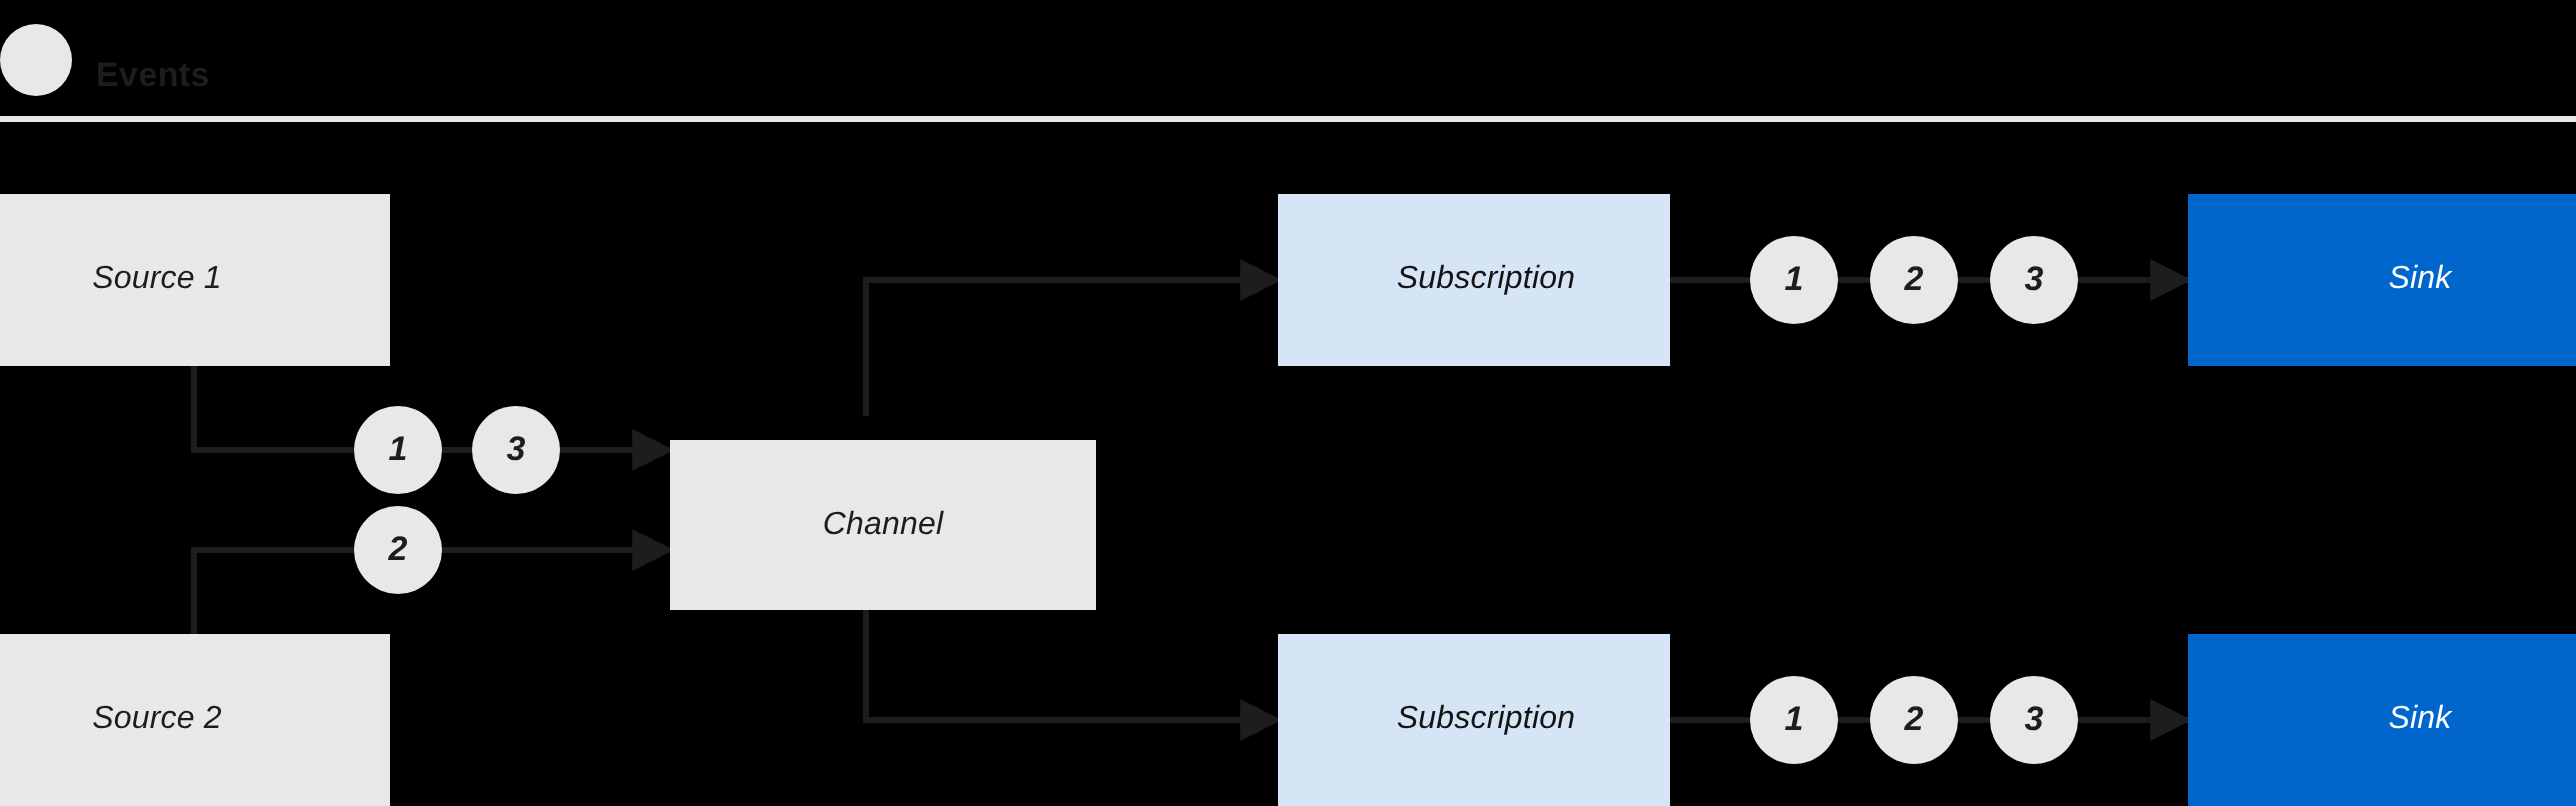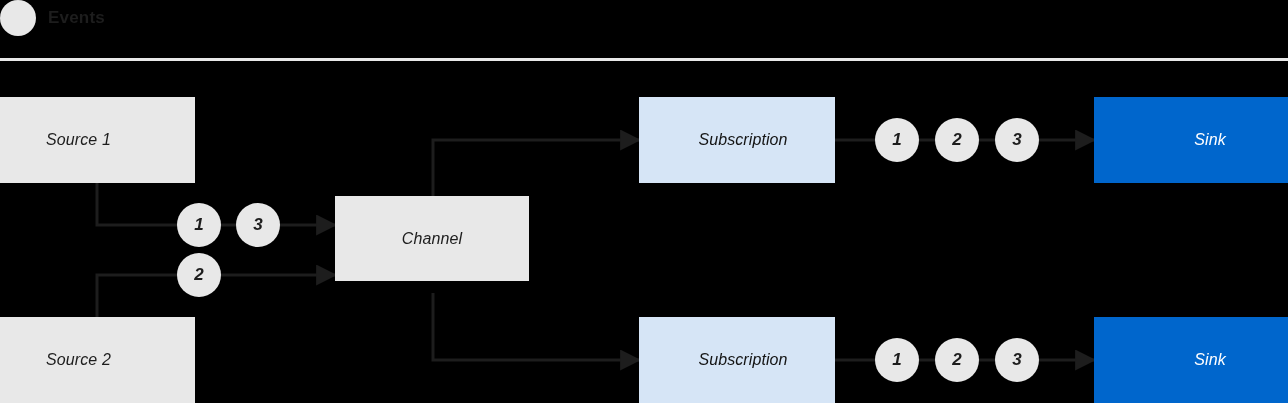--- a/index.html
+++ b/index.html
@@ -12,24 +12,24 @@
     height: 403px;
     position: relative;
     overflow: hidden;
     font-family: "Liberation Sans", sans-serif;
   }
 
   
   .legend {
     position: absolute;
     left: 0px;
-    top: 0px;
+    top: 12px;
     height: 36px;
     display: flex;
-    align-items: center;
+    align-items: flex-end;
   }
   .legend-dot {
     width: 36px;
     height: 36px;
     border-radius: 50%;
     background: #e8e8e8;
     flex: 0 0 auto;
   }
   .legend-label {
     margin-left: 12px;
@@ -85,21 +85,21 @@
     color: #141414;
     padding-left: 12px;
   }
   .node.blue {
     background: #0066cc;
     color: #ffffff;
   }
 
   #node-source-1   { left: -38px; top: 97px;  width: 233px; height: 86px; }
   #node-source-2   { left: -38px; top: 317px; width: 233px; height: 86px; }
-  #node-channel    { left: 335px; top: 196px; width: 194px; height: 85px; }
+  #node-channel    { left: 335px; top: 220px; width: 213px; height: 85px; }
   #node-sub-top    { left: 639px; top: 97px;  width: 196px; height: 86px; }
   #node-sub-bottom { left: 639px; top: 317px; width: 196px; height: 86px; }
   #node-sink-top   { left: 1094px; top: 97px;  width: 232px; height: 86px; }
   #node-sink-bottom{ left: 1094px; top: 317px; width: 232px; height: 86px; }
 
   
   .token {
     position: absolute;
     width: 44px;
     height: 44px;

